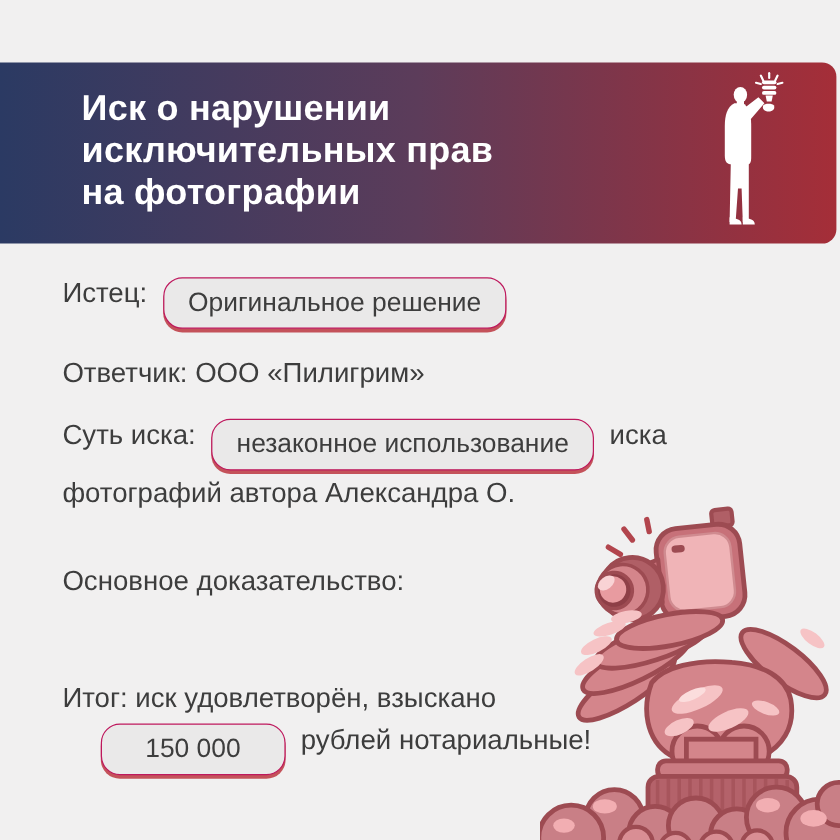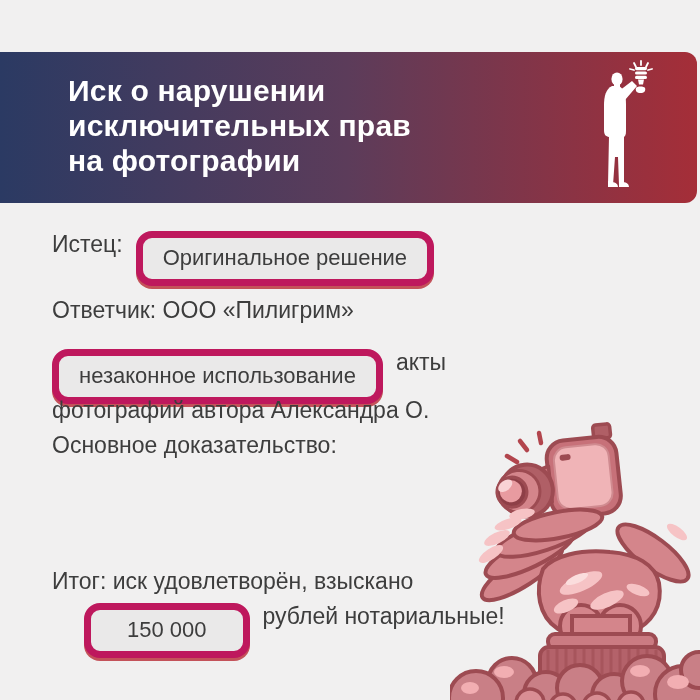--- a/index.html
+++ b/index.html
@@ -21,21 +21,21 @@
     letter-spacing:0.2px;
   }
   .man-icon { position:absolute; left:593px; top:8px; width:67px; height:135px; }
   
   .row {
     position:absolute; left:52px; display:flex; gap:13px;
     font-size:23px; font-weight:500; white-space:nowrap;
   }
   .badge {
     display:inline-block; background:#eae9e9;
-    border:7px solid #be185d; border-radius:16px;
+    border:1px solid #be185d; border-radius:16px;
     padding:7px 20px 8px; font-size:22px; color:#3d3d3d;
     box-shadow:0 3px 0 #c4525a;
   }
   .badge.amount { padding:7px 36px 8px;margin-left:32px; }
   .para { position:absolute; left:52px; font-size:23px; font-weight:500; line-height:27px; }
   
   .illus { position:absolute; left:450px; top:420px; width:250px; height:280px; }
 </style>
 </head>
 <body>
@@ -76,28 +76,29 @@
   <div class="row" style="top:231px">
     <span>Истец:</span>
     <span class="badge">Оригинальное решение</span>
   </div>
 
   <div class="row" style="top:297px">
     <span>Ответчик: ООО «Пилигрим»</span>
   </div>
 
   <div class="row" style="top:349px">
+    <span>Суть иска:</span>
     <span class="badge">незаконное использование</span>
-    <span>акты</span>
+    <span>иска</span>
   </div>
   <div class="row" style="top:397px">
     <span>фотографий автора Александра О.</span>
   </div>
 
-  <div class="para" style="top:432px">
+  <div class="para" style="top:471px">
     <div>Основное доказательство:</div>
   </div>
 
   <div class="row" style="top:568px">
     <span>Итог: иск удовлетворён, взыскано</span>
   </div>
   <div class="row" style="top:603px">
     <span class="badge amount">150 000</span>
     <span>рублей нотариальные!</span>
   </div>

